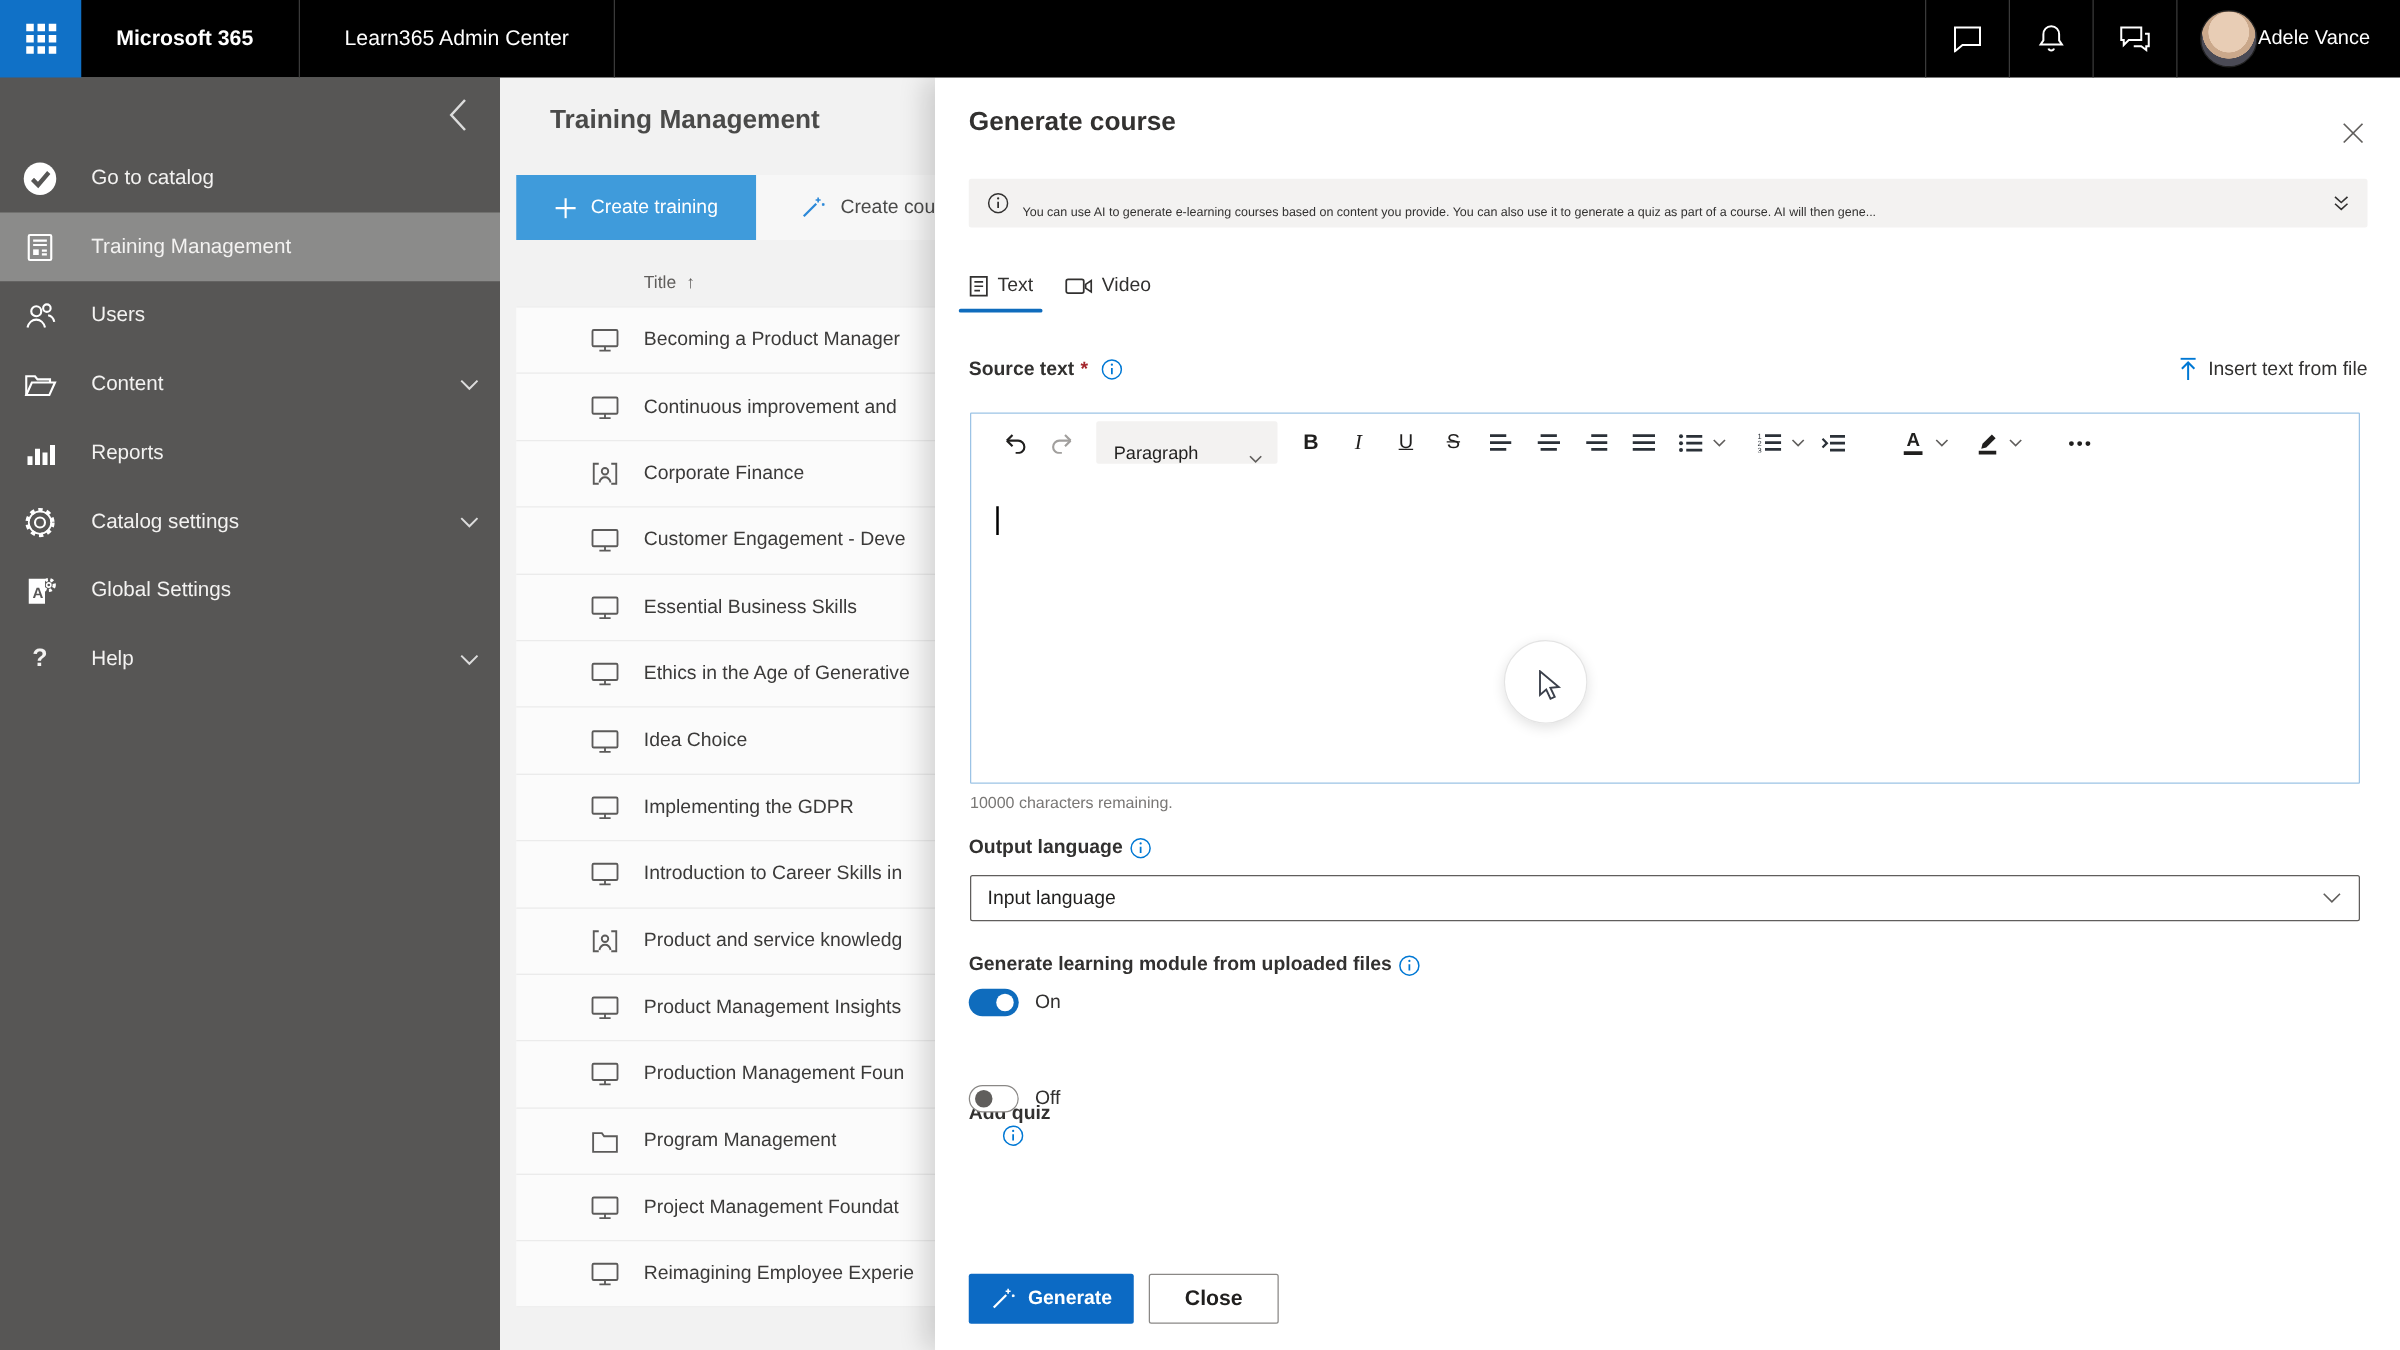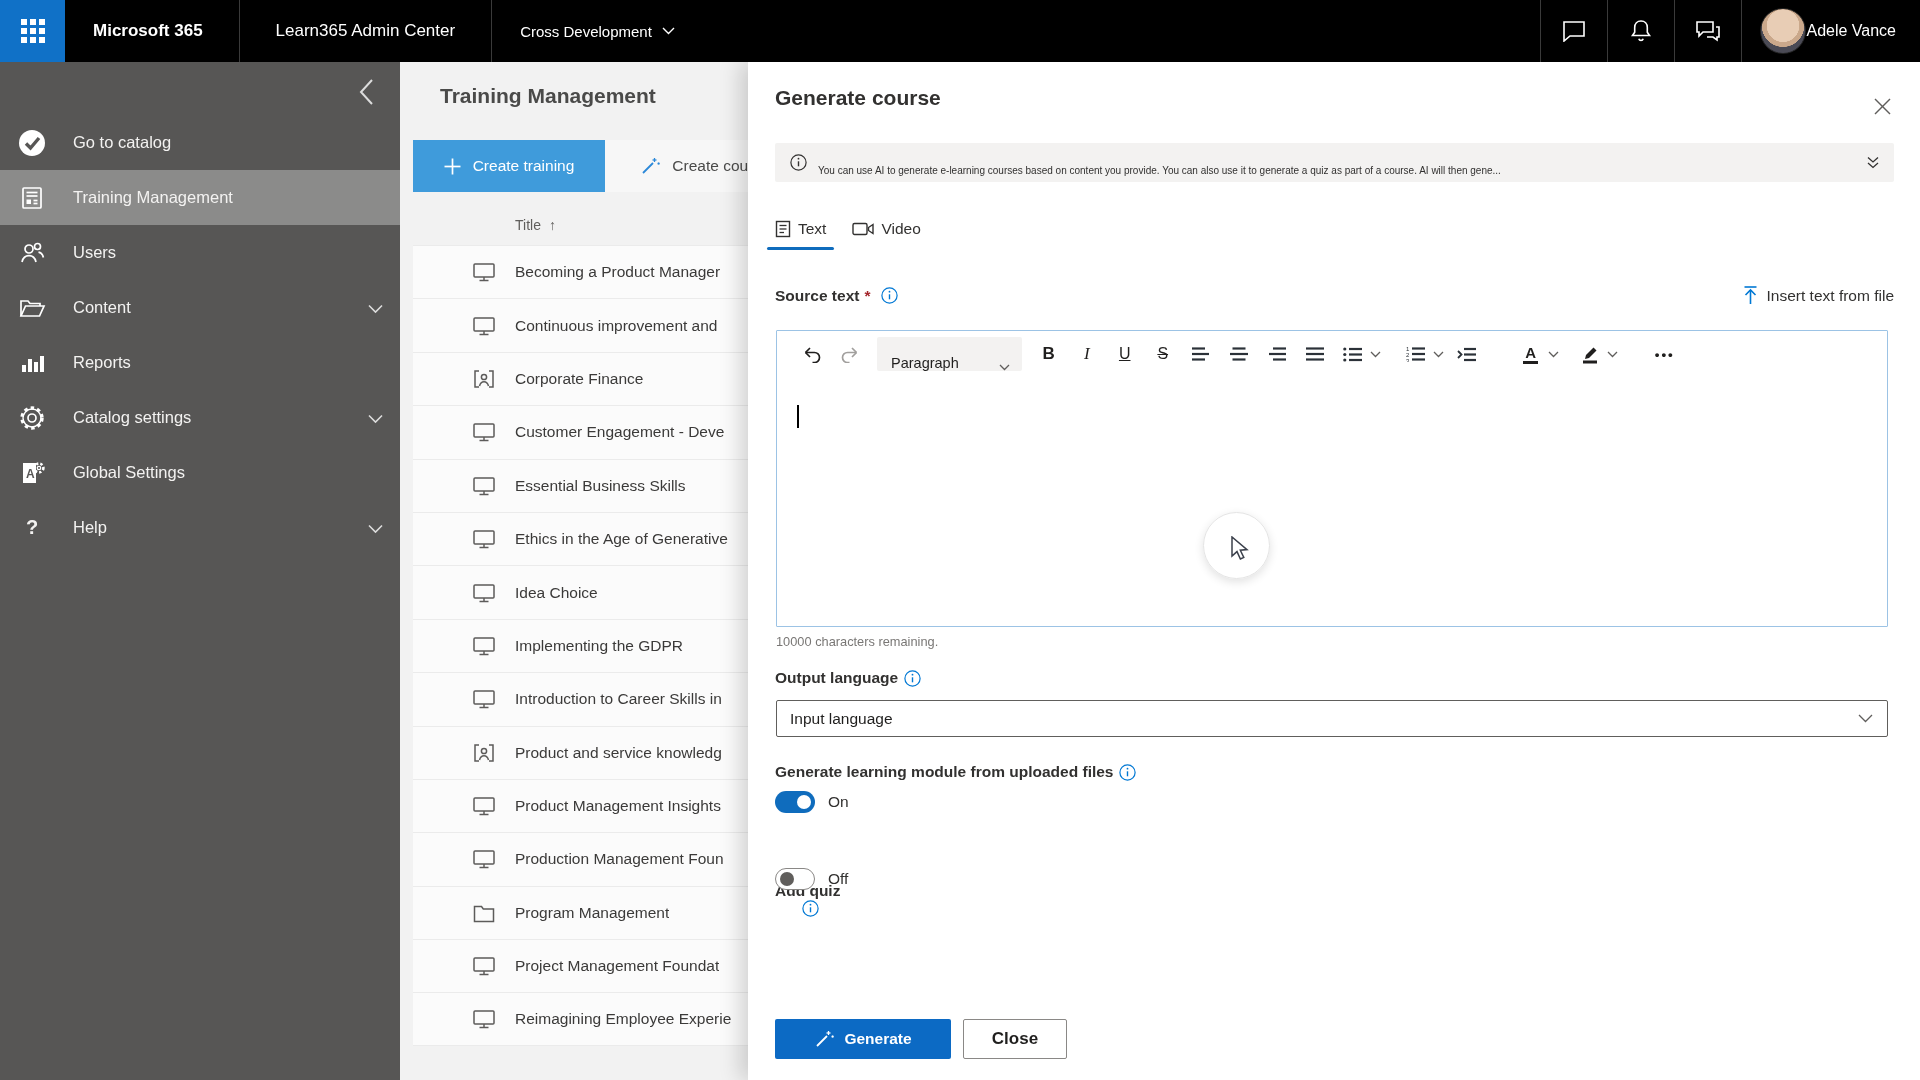--- a/index.html
+++ b/index.html
@@ -86,21 +86,21 @@
   .field-label { position:absolute; left:27px; font-size:15.5px; font-weight:600; color:#323130; display:flex; align-items:center; }
   .toggle-row { position:absolute; left:27px; display:flex; align-items:center; gap:13px; }
   .toggle { width:40px; height:22px; border-radius:11px; position:relative; cursor:pointer; }
   .toggle.on { background:#0f6cbd; }
   .toggle.on .knob { position:absolute; right:4px; top:4px; width:14px; height:14px; border-radius:50%; background:#fff; }
   .toggle.off { background:#fff; border:1px solid #8a8886; }
   .toggle.off .knob { position:absolute; left:4px; top:3px; width:14px; height:14px; border-radius:50%; background:#605e5c; }
   .toggle-state { font-size:15.5px; color:#323130; }
 
   .panel-actions { position:absolute; left:27px; top:957px; display:flex; gap:12px; }
-  .btn-generate { width:176px; height:40px; background:#0c6ac4; color:#fff; border:none; border-radius:2px; font-size:15.5px; font-weight:600; font-family:inherit; display:flex; align-items:center; justify-content:center; gap:10px; cursor:pointer; }
+  .btn-generate { width:132px; height:40px; background:#0c6ac4; color:#fff; border:none; border-radius:2px; font-size:15.5px; font-weight:600; font-family:inherit; display:flex; align-items:center; justify-content:center; gap:10px; cursor:pointer; }
   .btn-close { width:104px; height:40px; background:#fff; color:#201f1e; border:1px solid #8a8886; border-radius:2px; font-size:17px; font-weight:600; font-family:inherit; cursor:pointer; }
 
   
   .cursor-halo { position:absolute; left:1203px; top:512px; width:67px; height:67px; border-radius:50%; background:rgba(255,255,255,.8); border:1px solid #e4e4e4; box-shadow:0 3px 10px rgba(0,0,0,.12); z-index:60; }
   .cursor-arrow { position:absolute; left:1230px; top:536px; z-index:61; }
 </style>
 </head>
 <body>
 
 <div class="screen">
@@ -118,26 +118,20 @@
           <rect x="1" y="19" width="6" height="6"></rect>
             <rect x="10" y="19" width="6" height="6"></rect>
             <rect x="19" y="19" width="6" height="6"></rect>
         </g>
       </svg>
     </div>
     <div class="tb-brand">Microsoft 365</div>
     <div class="tb-sep"></div>
     <div class="tb-app">Learn365 Admin Center</div>
     <div class="tb-sep"></div>
-    <button class="tb-tenant">
-      <span>Cross Development</span>
-      <svg width="13" height="8" viewBox="0 0 13 8">
-          <polyline points="1,1 6.5,6.5 12,1" fill="none" stroke="#fff" stroke-width="1.4"></polyline>
-        </svg>
-    </button>
     <div class="tb-right">
       <div class="tb-sep"></div>
       <button class="tb-iconbtn">
         <svg width="24" height="22" viewBox="0 0 24 22">
             <path d="M2 2h20v14H8l-6 5z" fill="none" stroke="#fff" stroke-width="1.6"></path>
           </svg>
       </button>
       <div class="tb-sep"></div>
       <button class="tb-iconbtn">
         <svg width="22" height="24" viewBox="0 0 22 24">

